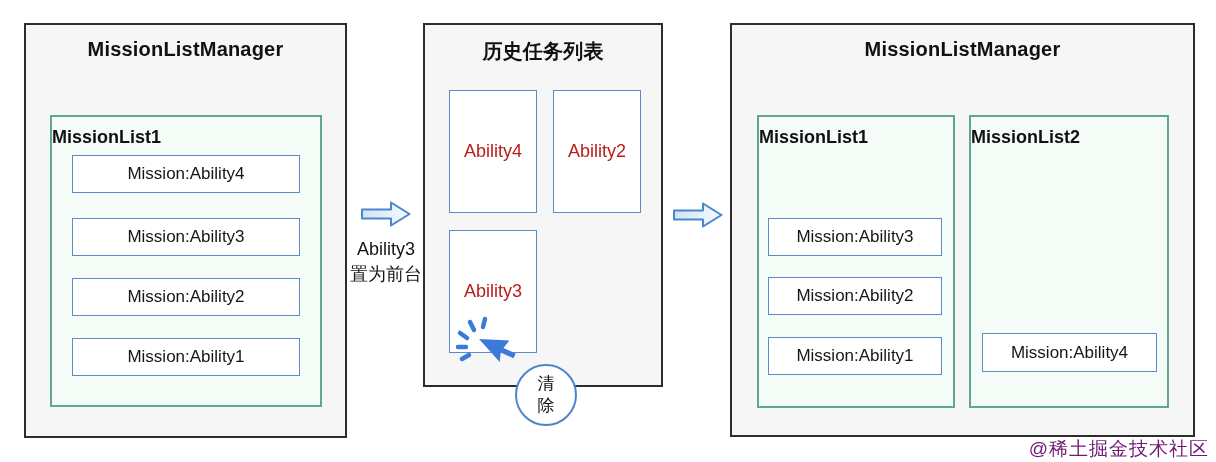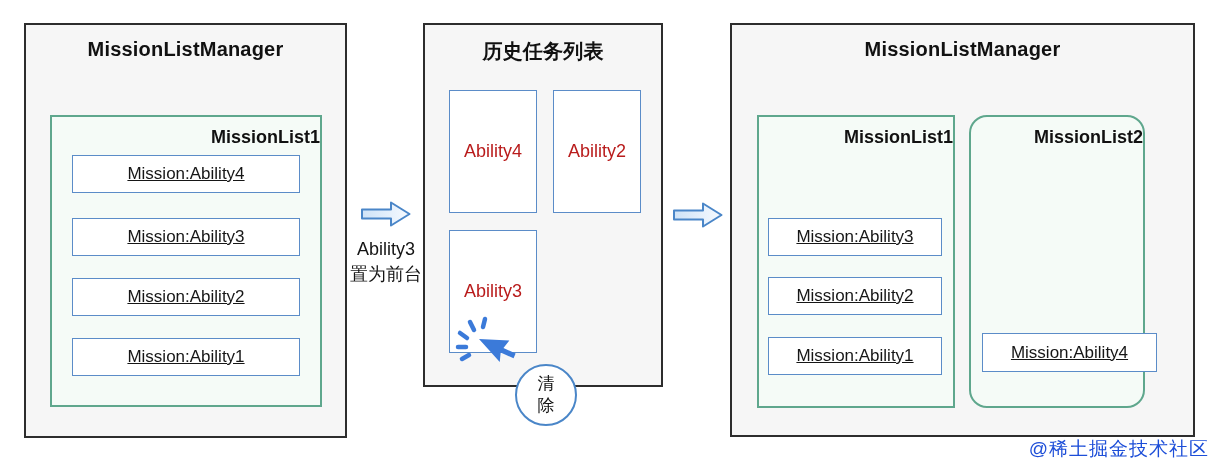--- a/index.html
+++ b/index.html
@@ -18,29 +18,29 @@
   #panel-right { left:730px; top:23px; width:465px; height:414px; }
   .panel-title {
     position:absolute; top:13px; left:0; right:0; text-align:center;
     font-size:20px; font-weight:600; letter-spacing:.2px; color:#111;
   }
   .green-box {
     position:absolute; background:#f5fbf7; border:2px solid #5fa78d;
   }
   #lp-list  { left:24px;  top:90px; width:272px; height:292px; }
   #rp-list1 { left:25px;  top:90px; width:198px; height:293px; }
-  #rp-list2 { left:237px; top:90px; width:176px; height:293px;border-radius:18px; }
+  #rp-list2 { left:237px; top:90px; width:200px; height:293px; }
   .green-title {
-    position:absolute; top:10px; left:0; right:0; text-align:right;
+    position:absolute; top:10px; left:0; right:0; text-align:left;
     font-size:18px; font-weight:600; color:#111;
   }
   .mission-item {
     position:absolute; height:38px; background:#ffffff;
     border:1.5px solid #5b8cc8; display:flex; align-items:center;
-    justify-content:center; font-size:17px; font-weight:500; color:#161616;text-decoration:underline;
+    justify-content:center; font-size:17px; font-weight:500; color:#161616;
   }
   .mi-l { left:20px; width:228px; }
   .mi-r { left:9px;  width:174px; }
   .task-card {
     position:absolute; width:88px; height:123px; background:#ffffff;
     border:1.5px solid #5b8cc8; display:flex; align-items:center;
     justify-content:center; font-size:18px; font-weight:500; color:#b91c1c;
   }
   .cursor-wrap { position:absolute; left:30px; top:290px; width:62px; height:64px; }
   .clear-btn {
@@ -49,21 +49,21 @@
     display:flex; flex-direction:column; align-items:center; justify-content:center;
     font-size:17px; line-height:1.3; font-weight:500; color:#111; cursor:pointer;
   }
   .arrow-group { position:absolute; width:80px; text-align:center; }
   #arrow1 { left:346px; top:200px; }
   #arrow2 { left:658px; top:201px; }
   .arrow-label { font-size:18px; line-height:1.38; margin-top:5px; font-weight:500; color:#141414; }
   .arrow-label .accent { color:#3e7fd6; }
   .watermark {
     position:absolute; right:7px; bottom:0px; font-size:19px;
-    color:#1d4ed8; letter-spacing:1px; font-weight:500;
+    color:#701a75; letter-spacing:1px; font-weight:500;
   }
 </style>
 </head>
 <body>
 
 <div class="stage">
 
   <section class="panel" id="panel-left">
     <div class="panel-title">MissionListManager</div>
     <div class="green-box" id="lp-list">

